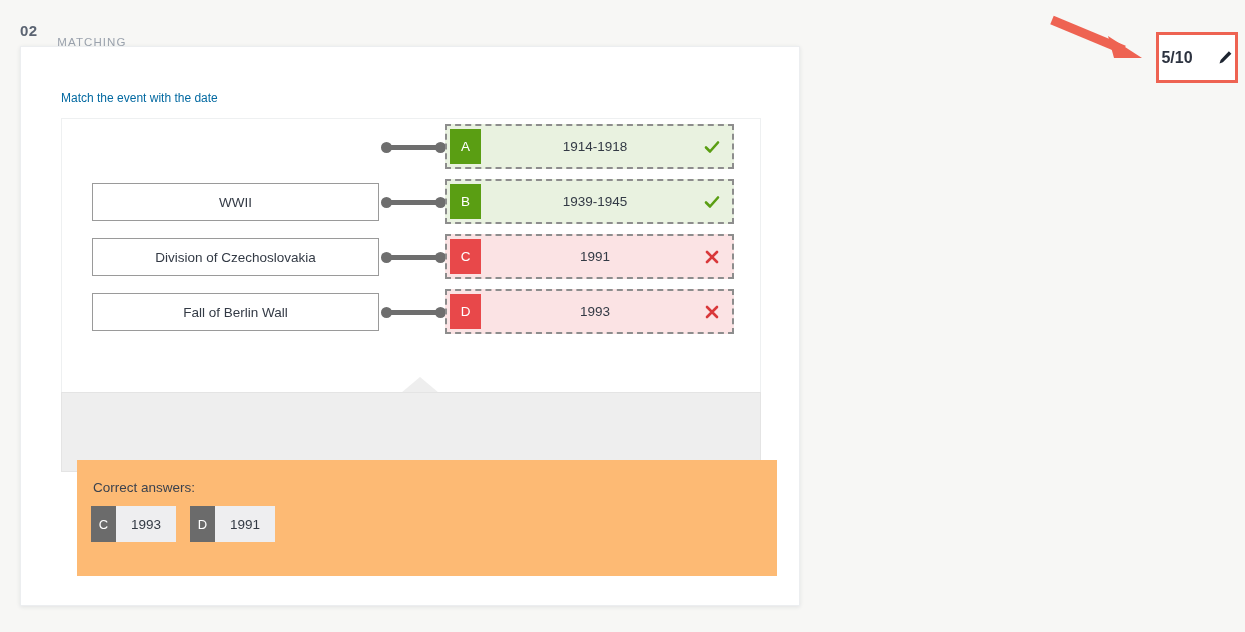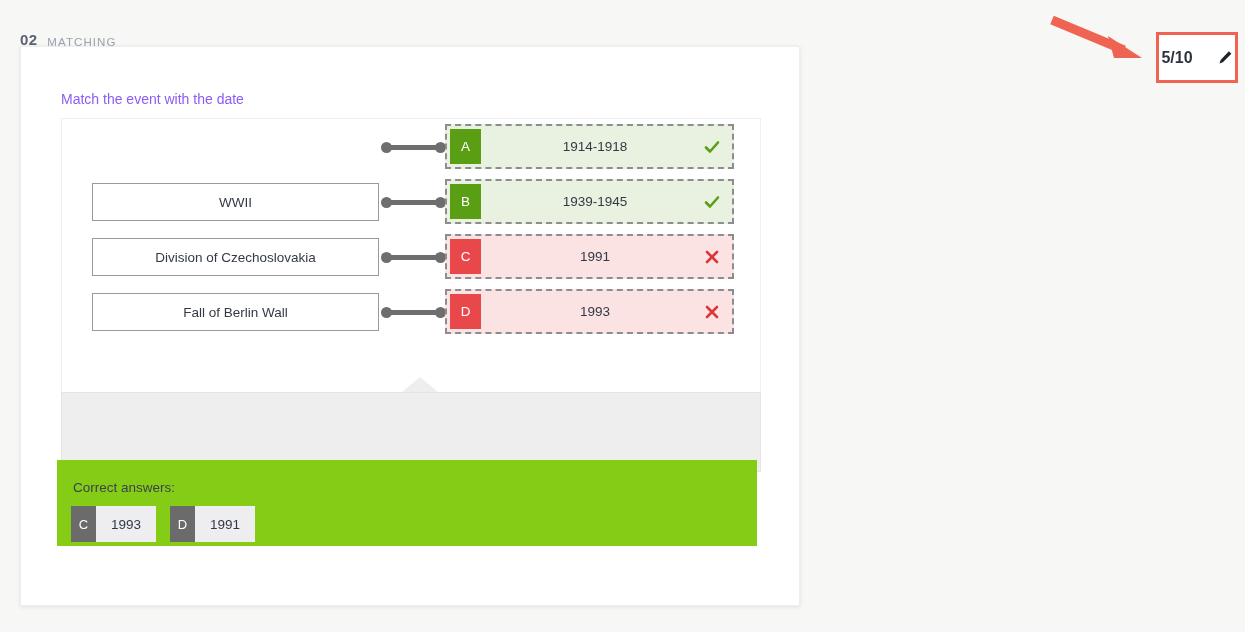--- a/index.html
+++ b/index.html
@@ -6,42 +6,42 @@
   html, body {
     margin: 0; padding: 0;
     width: 1245px; height: 632px;
     background: #f7f7f5;
     font-family: "Liberation Sans", sans-serif;
     overflow: hidden;
   }
   #root { position: relative; width: 1245px; height: 632px; }
 
   
-  .q-header { position: absolute; left: 20px; top: 12px; display: flex; align-items: flex-end; gap: 10px; }
+  .q-header { position: absolute; left: 20px; top: 12px; display: flex; align-items: center; gap: 20px; }
   .q-num { font-size: 15px; font-weight: bold; color: #5b6472; letter-spacing: .3px; }
   .q-type { font-size: 11.5px; color: #9aa2ad; letter-spacing: 1.1px; margin-top: 24px; }
 
   
   .score-badge {
     position: absolute; left: 1156px; top: 32px; width: 82px; height: 51px;
     border: 3px solid #ee6352; background: #ffffff;
     display: flex; align-items: center; justify-content: center; gap: 25px;
   }
   .score-text { font-size: 16px; font-weight: bold; color: #2d3340; }
   .pencil-icon { width: 15px; height: 15px; display: block; }
 
   .arrow-anno { position: absolute; left: 1046px; top: 10px; width: 115px; height: 55px; }
 
   
   .card {
     position: absolute; left: 20px; top: 46px; width: 780px; height: 560px;
     background: #ffffff; border: 1px solid #eceef0;
     box-shadow: 0 1px 4px rgba(40,50,70,.10);
   }
-  .prompt { position: absolute; left: 40px; top: 44px; font-size: 14px; color: #8b5cf6; }
+  .prompt { position: absolute; left: 40px; top: 44px; font-size: 12px; color: #0369a1; }
 
   
   .match-panel {
     position: absolute; left: 40px; top: 71px; width: 700px; height: 275px;
     background: #ffffff; border: 1px solid #eef0f1;
   }
   .rows { position: absolute; left: 0; top: 0; width: 700px; }
   .m-row { position: relative; height: 55px; display: flex; align-items: center; }
 
   .event-box {
@@ -80,22 +80,22 @@
   }
   .drop-pointer {
     position: absolute; left: 380px; top: 330px;
     width: 0; height: 0;
     border-left: 19px solid transparent; border-right: 19px solid transparent;
     border-bottom: 16px solid #eeeeee;
   }
 
   
   .correct-panel {
-    position: absolute; left: 36px; top: 413px; width: 700px; height: 86px;
-    background: #84cc16;
+    position: absolute; left: 56px; top: 413px; width: 700px; height: 116px;
+    background: #fdba74;
   }
   .correct-title { position: absolute; left: 16px; top: 20px; font-size: 13.5px; color: #3b424e; }
   .chips { position: absolute; left: 14px; top: 46px; display: flex; gap: 14px; }
   .chip { display: flex; height: 36px; }
   .chip-letter {
     width: 25px; display: flex; align-items: center; justify-content: center;
     background: #6b6b6b; color: #ffffff; font-size: 13px;
   }
   .chip-value {
     min-width: 60px; padding: 0 14px; background: #eeeef0;

